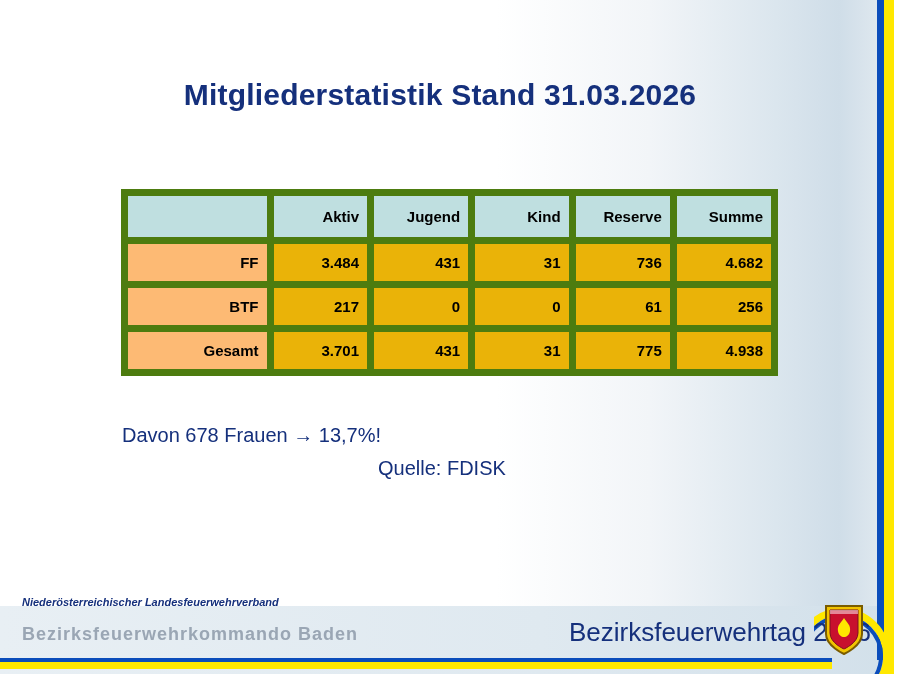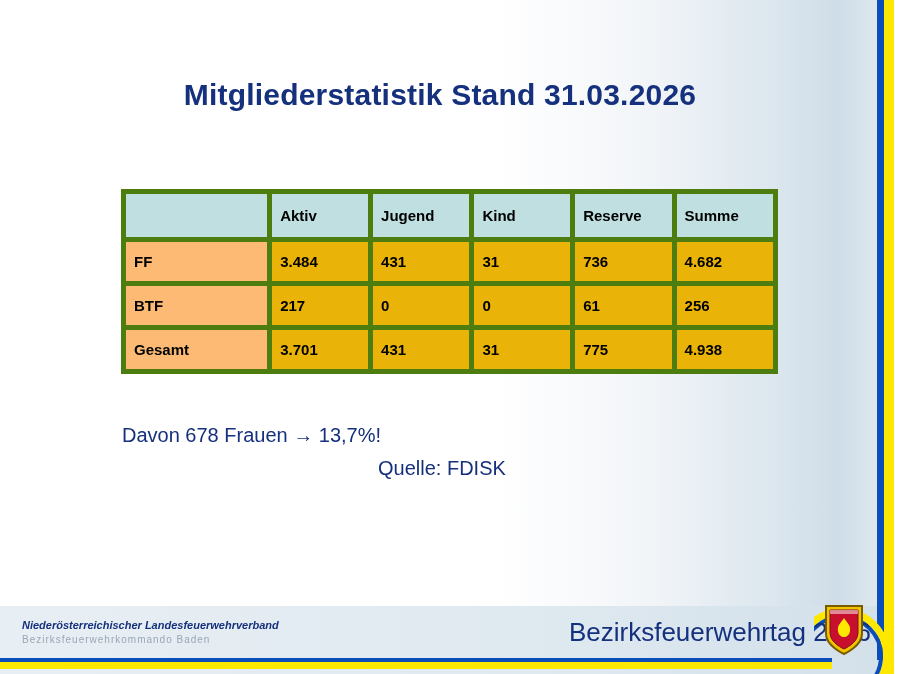--- a/index.html
+++ b/index.html
@@ -112,26 +112,26 @@
 
   table.stats {
     position: absolute;
     top: 189px;
     left: 121px;
     border-collapse: collapse;
     width: 657px;
     background: #eef7f8;
   }
   table.stats th, table.stats td {
-    border: 5px solid #4d7c0f;
+    border: 7px solid #4d7c0f;
     height: 44px;
     font-size: 15px;
     font-weight: bold;
     color: #000000;
-    text-align: left;
+    text-align: right;
     padding: 4px 8px;
     box-sizing: border-box;
   }
   table.stats thead th {
     background: #bfdfe0;
     height: 48px;
   }
   table.stats thead th.corner {
     background: #bfdfe0;
   }
@@ -175,24 +175,25 @@
     bottom: 28px;
     line-height: 1.35;
   }
   .org-line1 {
     font-size: 11px;
     font-style: italic;
     font-weight: bold;
     color: #15307c;
   }
   .org-line2 {
-    font-size: 10px;
-    font-weight: normal;
+    font-size: 18px;
+    font-weight: bold;
     color: #9aa6b4;
     letter-spacing: 1px;
+    margin-top: 12px;
   }
   .crest {
     position: absolute;
     right: 38px;
     bottom: 18px;
     width: 40px;
     height: 52px;
   }
 </style>
 </head>

